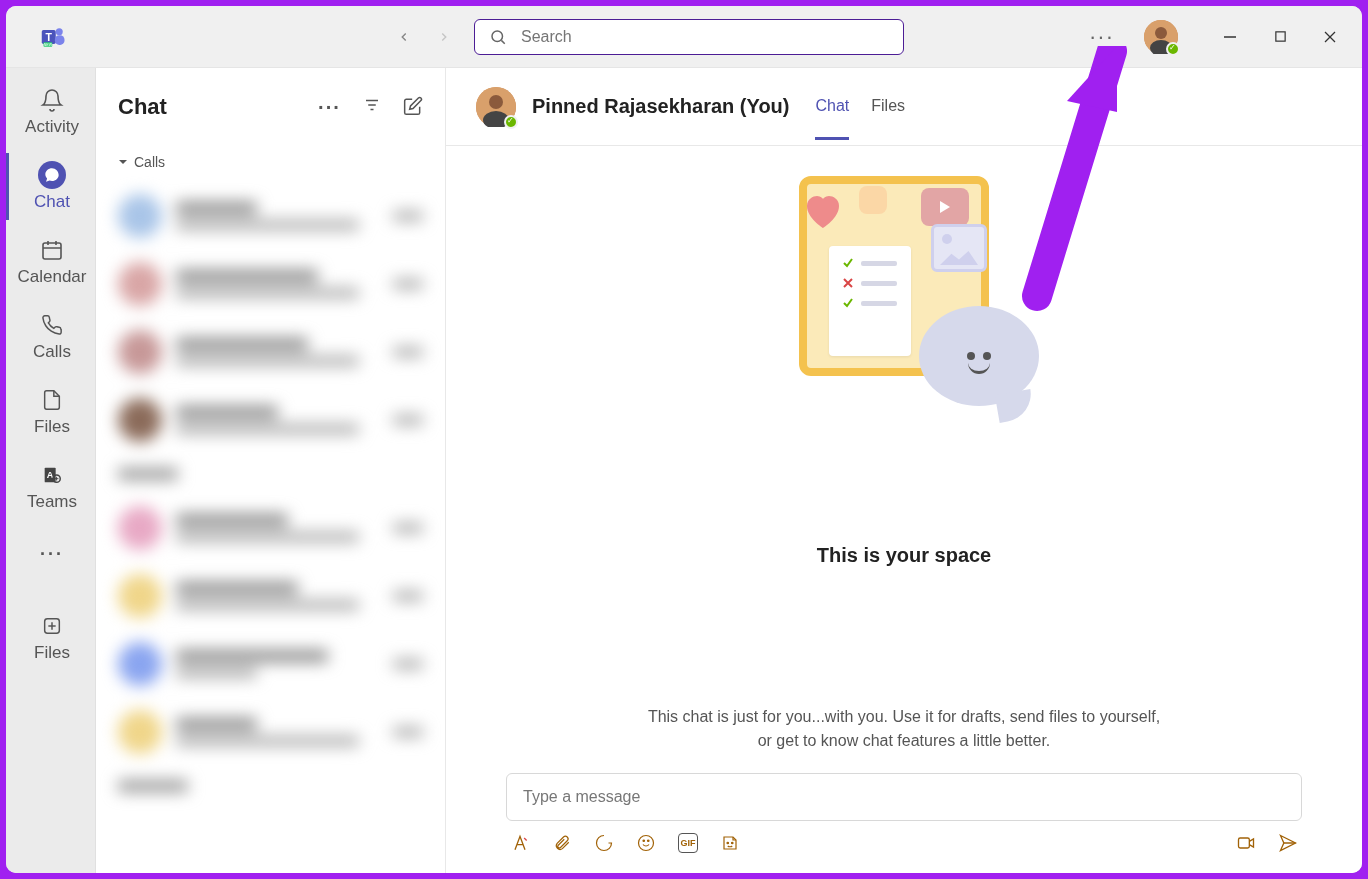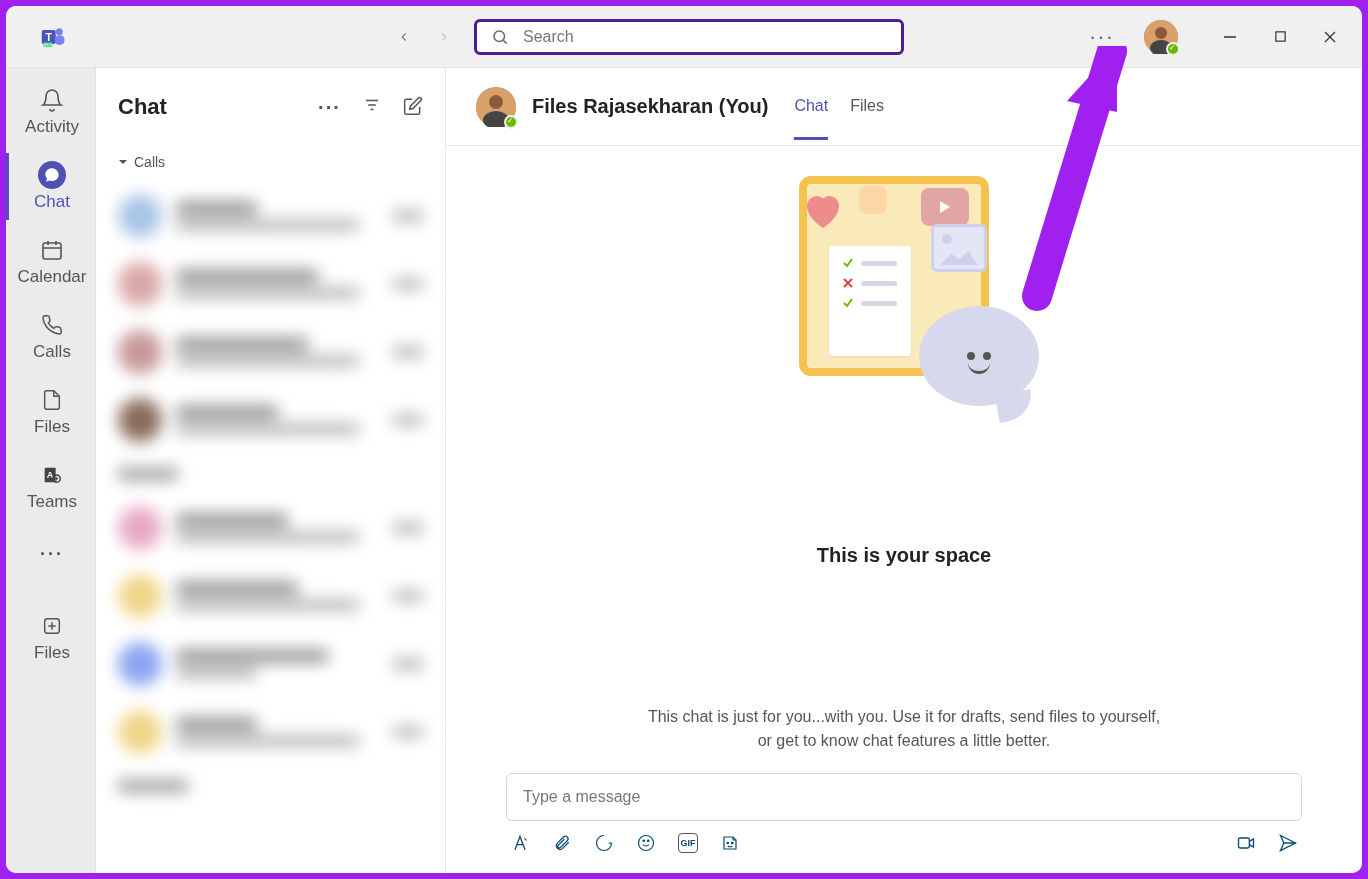--- a/index.html
+++ b/index.html
@@ -3,21 +3,21 @@
 <meta charset="utf-8">
 <style>
 * { box-sizing: border-box; margin: 0; padding: 0; font-family: 'Segoe UI', -apple-system, sans-serif; }
 body { background: #a020f0; padding: 6px; width: 1368px; height: 879px; overflow: hidden; }
 .app-window { background: #f0f0f0; border-radius: 10px; width: 100%; height: 100%; display: flex; flex-direction: column; overflow: hidden; position: relative; }
 .titlebar { height: 62px; display: flex; align-items: center; padding: 0 10px; background: #f0f0f0; border-bottom: 1px solid #e5e5e5; }
 .logo-area { width: 76px; display: flex; justify-content: center; }
 .logo-icon { font-size: 24px; }
 .nav-arrows { display: flex; gap: 16px; margin-left: 300px; }
 .nav-arrow { width: 24px; height: 24px; color: #888; cursor: pointer; display:flex; align-items:center; justify-content:center; }
-.search-box { flex: 0 0 430px; margin-left: 18px; height: 36px; background: #fff; border: 3px solid #4c1d95; border-radius: 6px; display: flex; align-items: center; padding: 0 14px; gap: 14px; }
+.search-box { flex: 0 0 430px; margin-left: 18px; height: 36px; background: #fff; border: 1px solid #4c1d95; border-radius: 6px; display: flex; align-items: center; padding: 0 14px; gap: 14px; }
 .search-box input { border: none; outline: none; flex: 1; font-size: 16px; color: #222; background: transparent; }
 .search-icon { color: #666; }
 .titlebar-right { margin-left: auto; display: flex; align-items: center; gap: 30px; }
 .ellipsis-btn { color: #666; font-size: 22px; letter-spacing: 1px; cursor: pointer; line-height:1; }
 .avatar-small { width: 34px; height: 34px; border-radius: 50%; position: relative; background: linear-gradient(135deg, #d9a06b, #c17b4a); display:flex; align-items:center; justify-content:center; color:#fff; font-size:13px; }
 .presence-dot { position: absolute; bottom: -2px; right: -2px; width: 14px; height: 14px; border-radius: 50%; background: #6bb700; border: 2px solid #f0f0f0; }
 .presence-dot::after { content:'✓'; color:#fff; font-size:8px; position:absolute; top:-1px; left:1px; }
 .window-controls { display: flex; gap: 30px; margin-left: 12px; margin-right: 12px; }
 .win-control { width: 20px; height: 20px; color: #333; cursor: pointer; display:flex; align-items:center; justify-content:center; }
 
@@ -68,21 +68,21 @@
 .illo-bubble-tail { position:absolute; right:-4px; bottom:-24px; width:36px; height:28px; background:#d6d9eb; border-radius: 0 0 30px 0; transform: rotate(-10deg); }
 .bubble-eye { width:8px; height:8px; background:#555; border-radius:50%; }
 .bubble-mouth { position:absolute; bottom:32px; width:22px; height:12px; border-bottom:3px solid #555; border-radius: 0 0 14px 14px; }
 
 .empty-title { font-size: 20px; font-weight: 700; color: #222; margin-bottom: 10px; }
 .empty-text { font-size: 16px; color: #555; text-align: center; max-width: 520px; line-height: 1.5; }
 
 .composer-area { padding: 0 60px 20px; }
 .message-input { width: 100%; height: 48px; border: 1px solid #d8d8d8; border-radius: 6px; padding: 0 16px; font-size: 16px; color:#222; outline:none; }
 .message-input::placeholder { color:#777; }
-.composer-toolbar { display:flex; gap:22px; padding: 12px 4px 0; color:#0c4a6e; align-items:flex-end; }
+.composer-toolbar { display:flex; gap:22px; padding: 12px 4px 0; color:#a16207; align-items:flex-end; }
 .composer-toolbar .spacer { flex:1; }
 .tb-icon { cursor:pointer; width:20px; height:20px; display:flex; align-items:center; justify-content:center; }
 .gif-icon { border:1.5px solid #555; border-radius:4px; font-size:9px; font-weight:600; padding:1px 2px; line-height:1; }
 
 .annotation-arrow { position:absolute; top:40px; right:235px; pointer-events:none; }
 
 svg { display:block; }
 </style>
 </head>
 <body>
@@ -327,21 +327,21 @@
     <div class="chat-main">
       <div class="chat-header">
         <div class="avatar-small">
           <svg width="40" height="40" viewBox="0 0 40 40">
               <circle cx="20" cy="20" r="20" fill="#d9a06b"></circle>
               <circle cx="20" cy="15" r="7" fill="#8b5a3c"></circle>
               <ellipse cx="20" cy="33" rx="13" ry="9" fill="#444"></ellipse>
             </svg>
           <span class="presence-dot"></span>
         </div>
-        <div class="chat-person">Files Rajasekharan (You)</div>
+        <div class="chat-person">Pinned Rajasekharan (You)</div>
         <div class="chat-tabs">
           <div class="chat-tab active">Chat</div>
           <div class="chat-tab">Files</div>
         </div>
       </div>
 
       <div class="chat-body">
         <div class="empty-illo">
           <div class="illo-frame"></div>
           <svg style="position:absolute; left:24px; top:28px;" width="40" height="36" viewBox="0 0 40 36">

